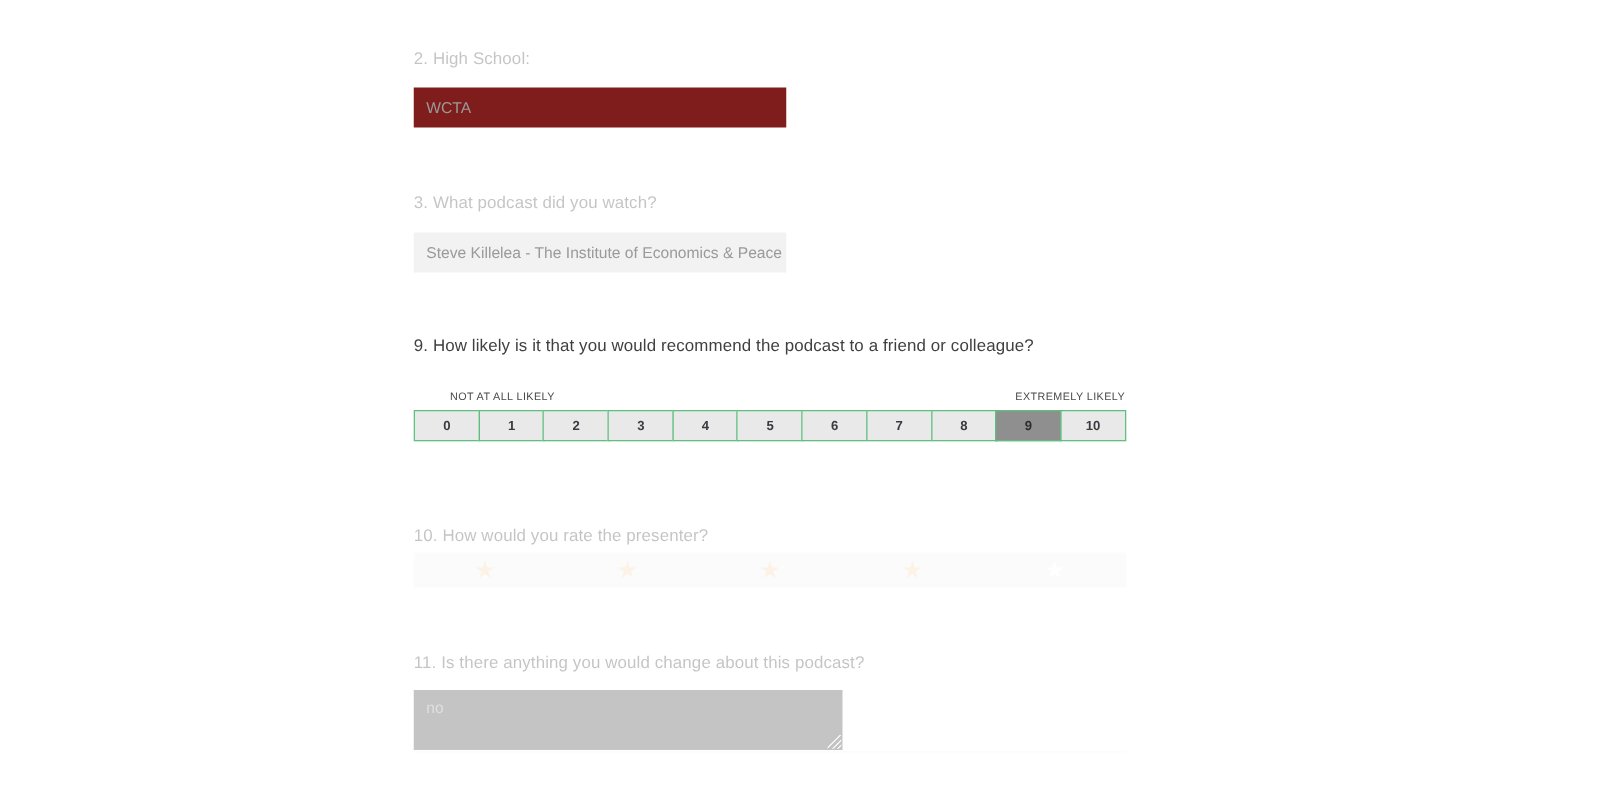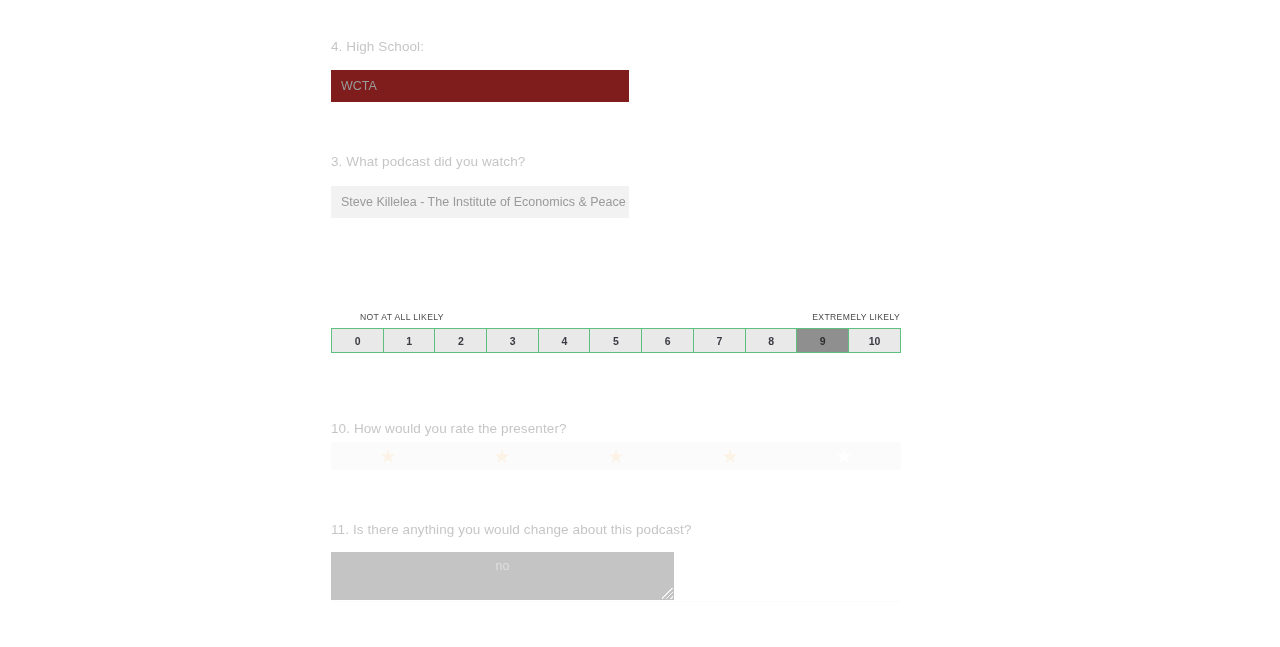--- a/index.html
+++ b/index.html
@@ -152,21 +152,20 @@
     top: 552px;
     width: 343px;
     height: 48px;
     background: #404040;
     font-size: 12.5px;
     color: #9a9a9a;
     box-sizing: border-box;
     padding: 7px 10px;
     font-family: "Liberation Sans", sans-serif;
     overflow: hidden;
-    text-align: center;
   }
   .resize-grip {
     position: absolute;
     right: 1px;
     bottom: 1px;
     width: 11px;
     height: 11px;
     background:
       linear-gradient(135deg, transparent 0 44%, #d8d8d8 44% 52%, transparent 52% 100%),
       linear-gradient(135deg, transparent 0 64%, #d8d8d8 64% 72%, transparent 72% 100%),
@@ -181,29 +180,32 @@
     height: 1px;
     background: #fbfbfb;
   }
 </style>
 </head>
 <body>
 
 <div class="page">
 
   <div class="q-block faded" style="top:38px;">
-    <div class="q-label">4. High School:</div>
+    <div class="q-label">2. High School:</div>
   </div>
   <div class="text-input tinted" style="position:absolute;left:331px;top:70px;width:298px;">WCTA</div>
 
   <div class="q-block faded" style="top:153px;">
     <div class="q-label">3. What podcast did you watch?</div>
   </div>
   <div class="text-input" style="position:absolute;left:331px;top:186px;width:298px;">Steve Killelea - The Institute of Economics &amp; Peace - Profes</div>
 
+  <div class="q-block active" style="top:268px;">
+    <div class="q-label">9. How likely is it that you would recommend the podcast to a friend or colleague?</div>
+  </div>
 
   <div class="nps-wrap">
     <div class="nps-endpoints">
       <span class="left">NOT AT ALL LIKELY</span>
       <span class="right">EXTREMELY LIKELY</span>
     </div>
     <div class="nps-scale" id="nps-scale">
         <div class="nps-cell">
           <span>0</span>
         </div>

